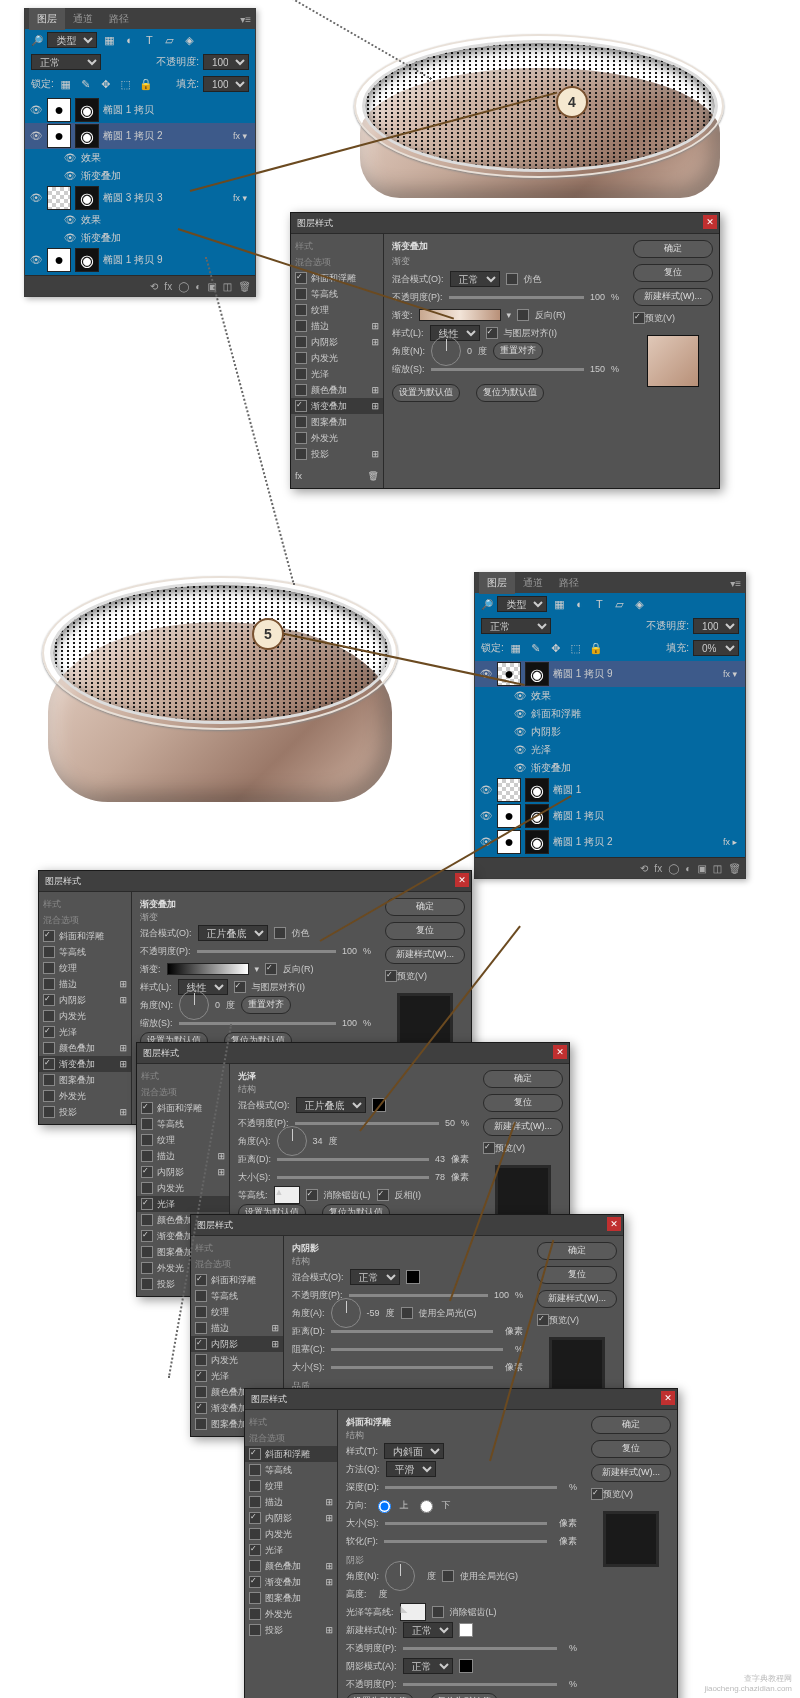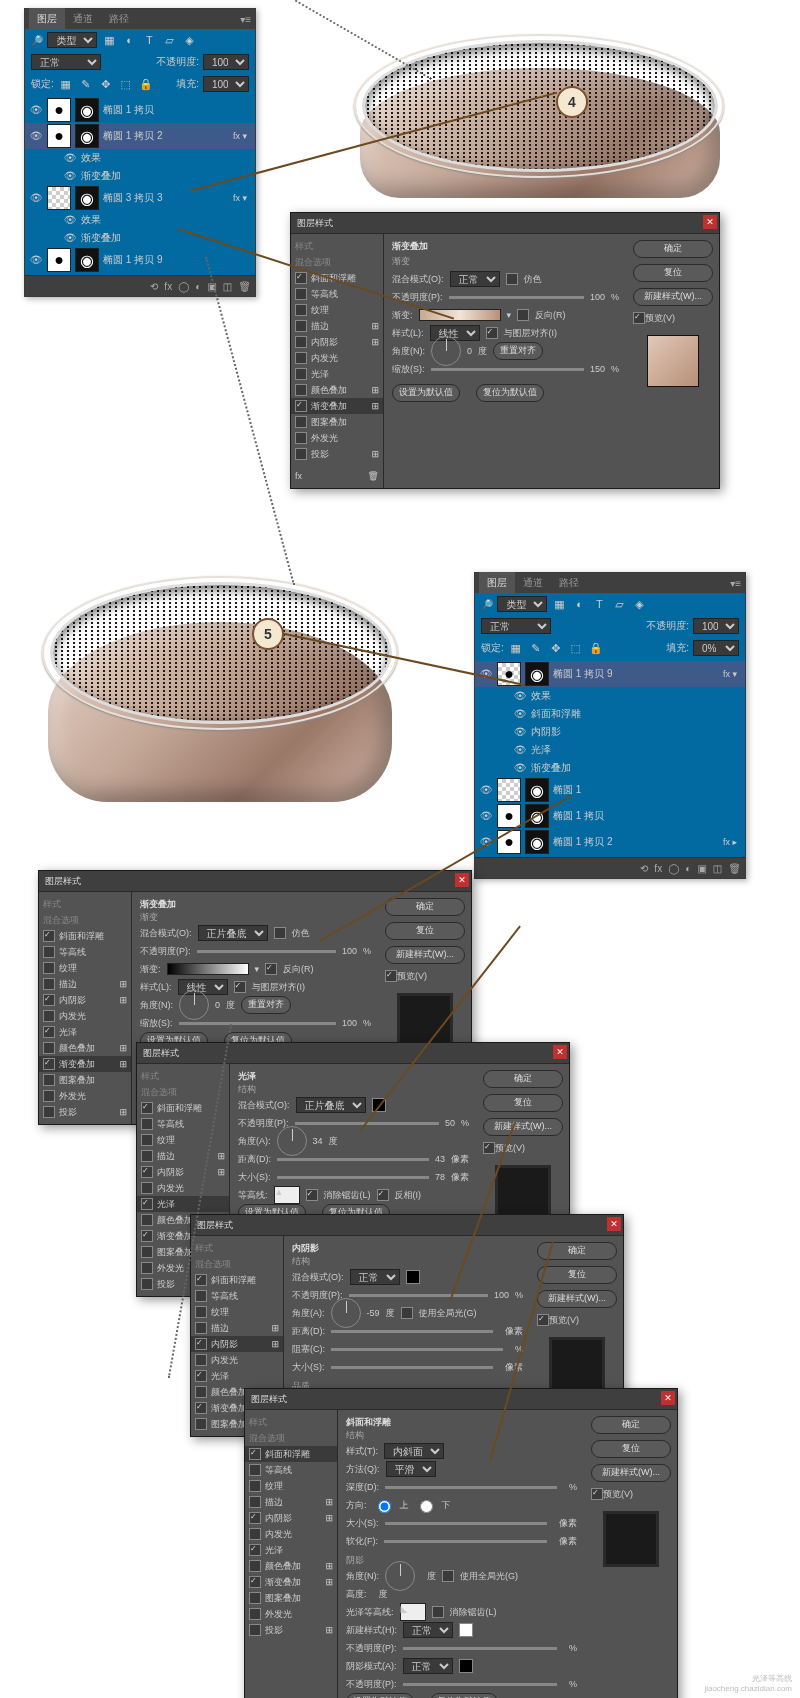--- a/index.html
+++ b/index.html
@@ -893,15 +893,15 @@
   </div>
 </div>
 
 <div class="arrow-line" style="left:280px;top:632px;width:250px;transform:rotate(12deg)"></div>
 <div class="arrow-line" style="left:320px;top:940px;width:290px;transform:rotate(-30deg)"></div>
 <div class="arrow-line" style="left:360px;top:1130px;width:260px;transform:rotate(-52deg)"></div>
 <div class="arrow-line" style="left:450px;top:1300px;width:190px;transform:rotate(-70deg)"></div>
 <div class="arrow-line" style="left:490px;top:1460px;width:230px;transform:rotate(-74deg)"></div>
 
 <div class="watermark">
-  <div>光泽等高线</div>
+  <div>查字典教程网</div>
     <div>jiaocheng.chazidian.com</div>
 </div>
 
 </body></html>

